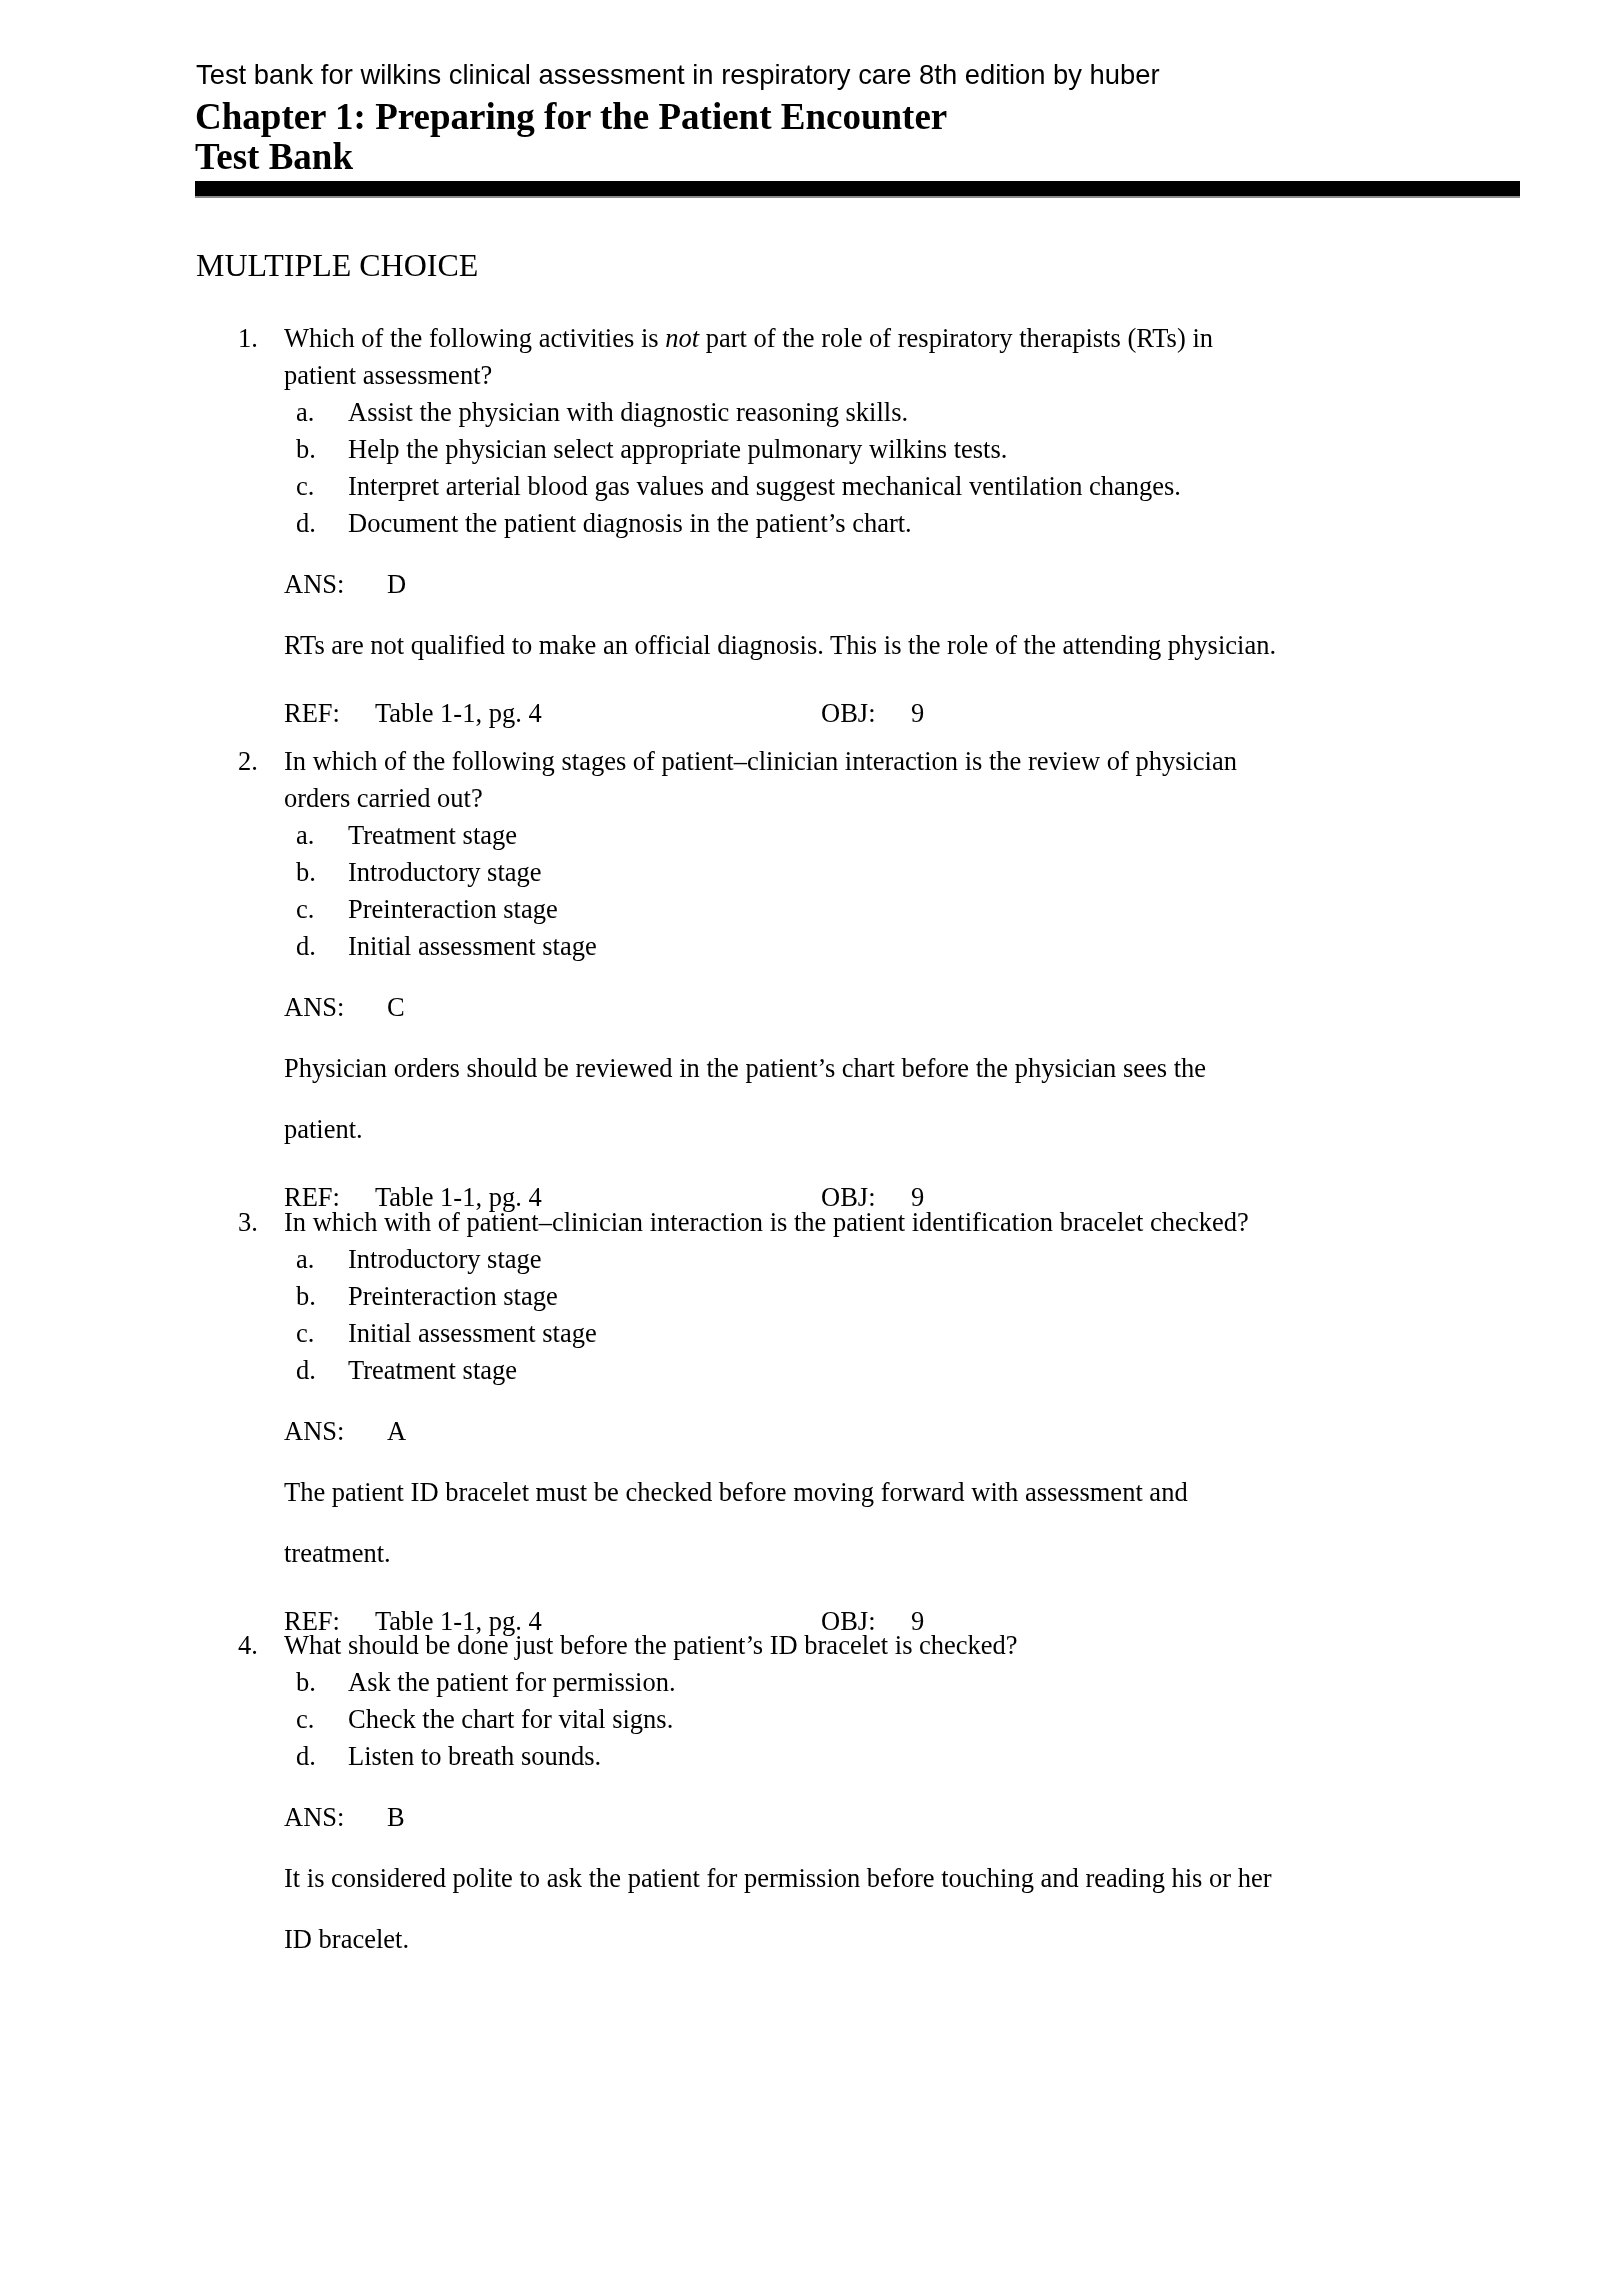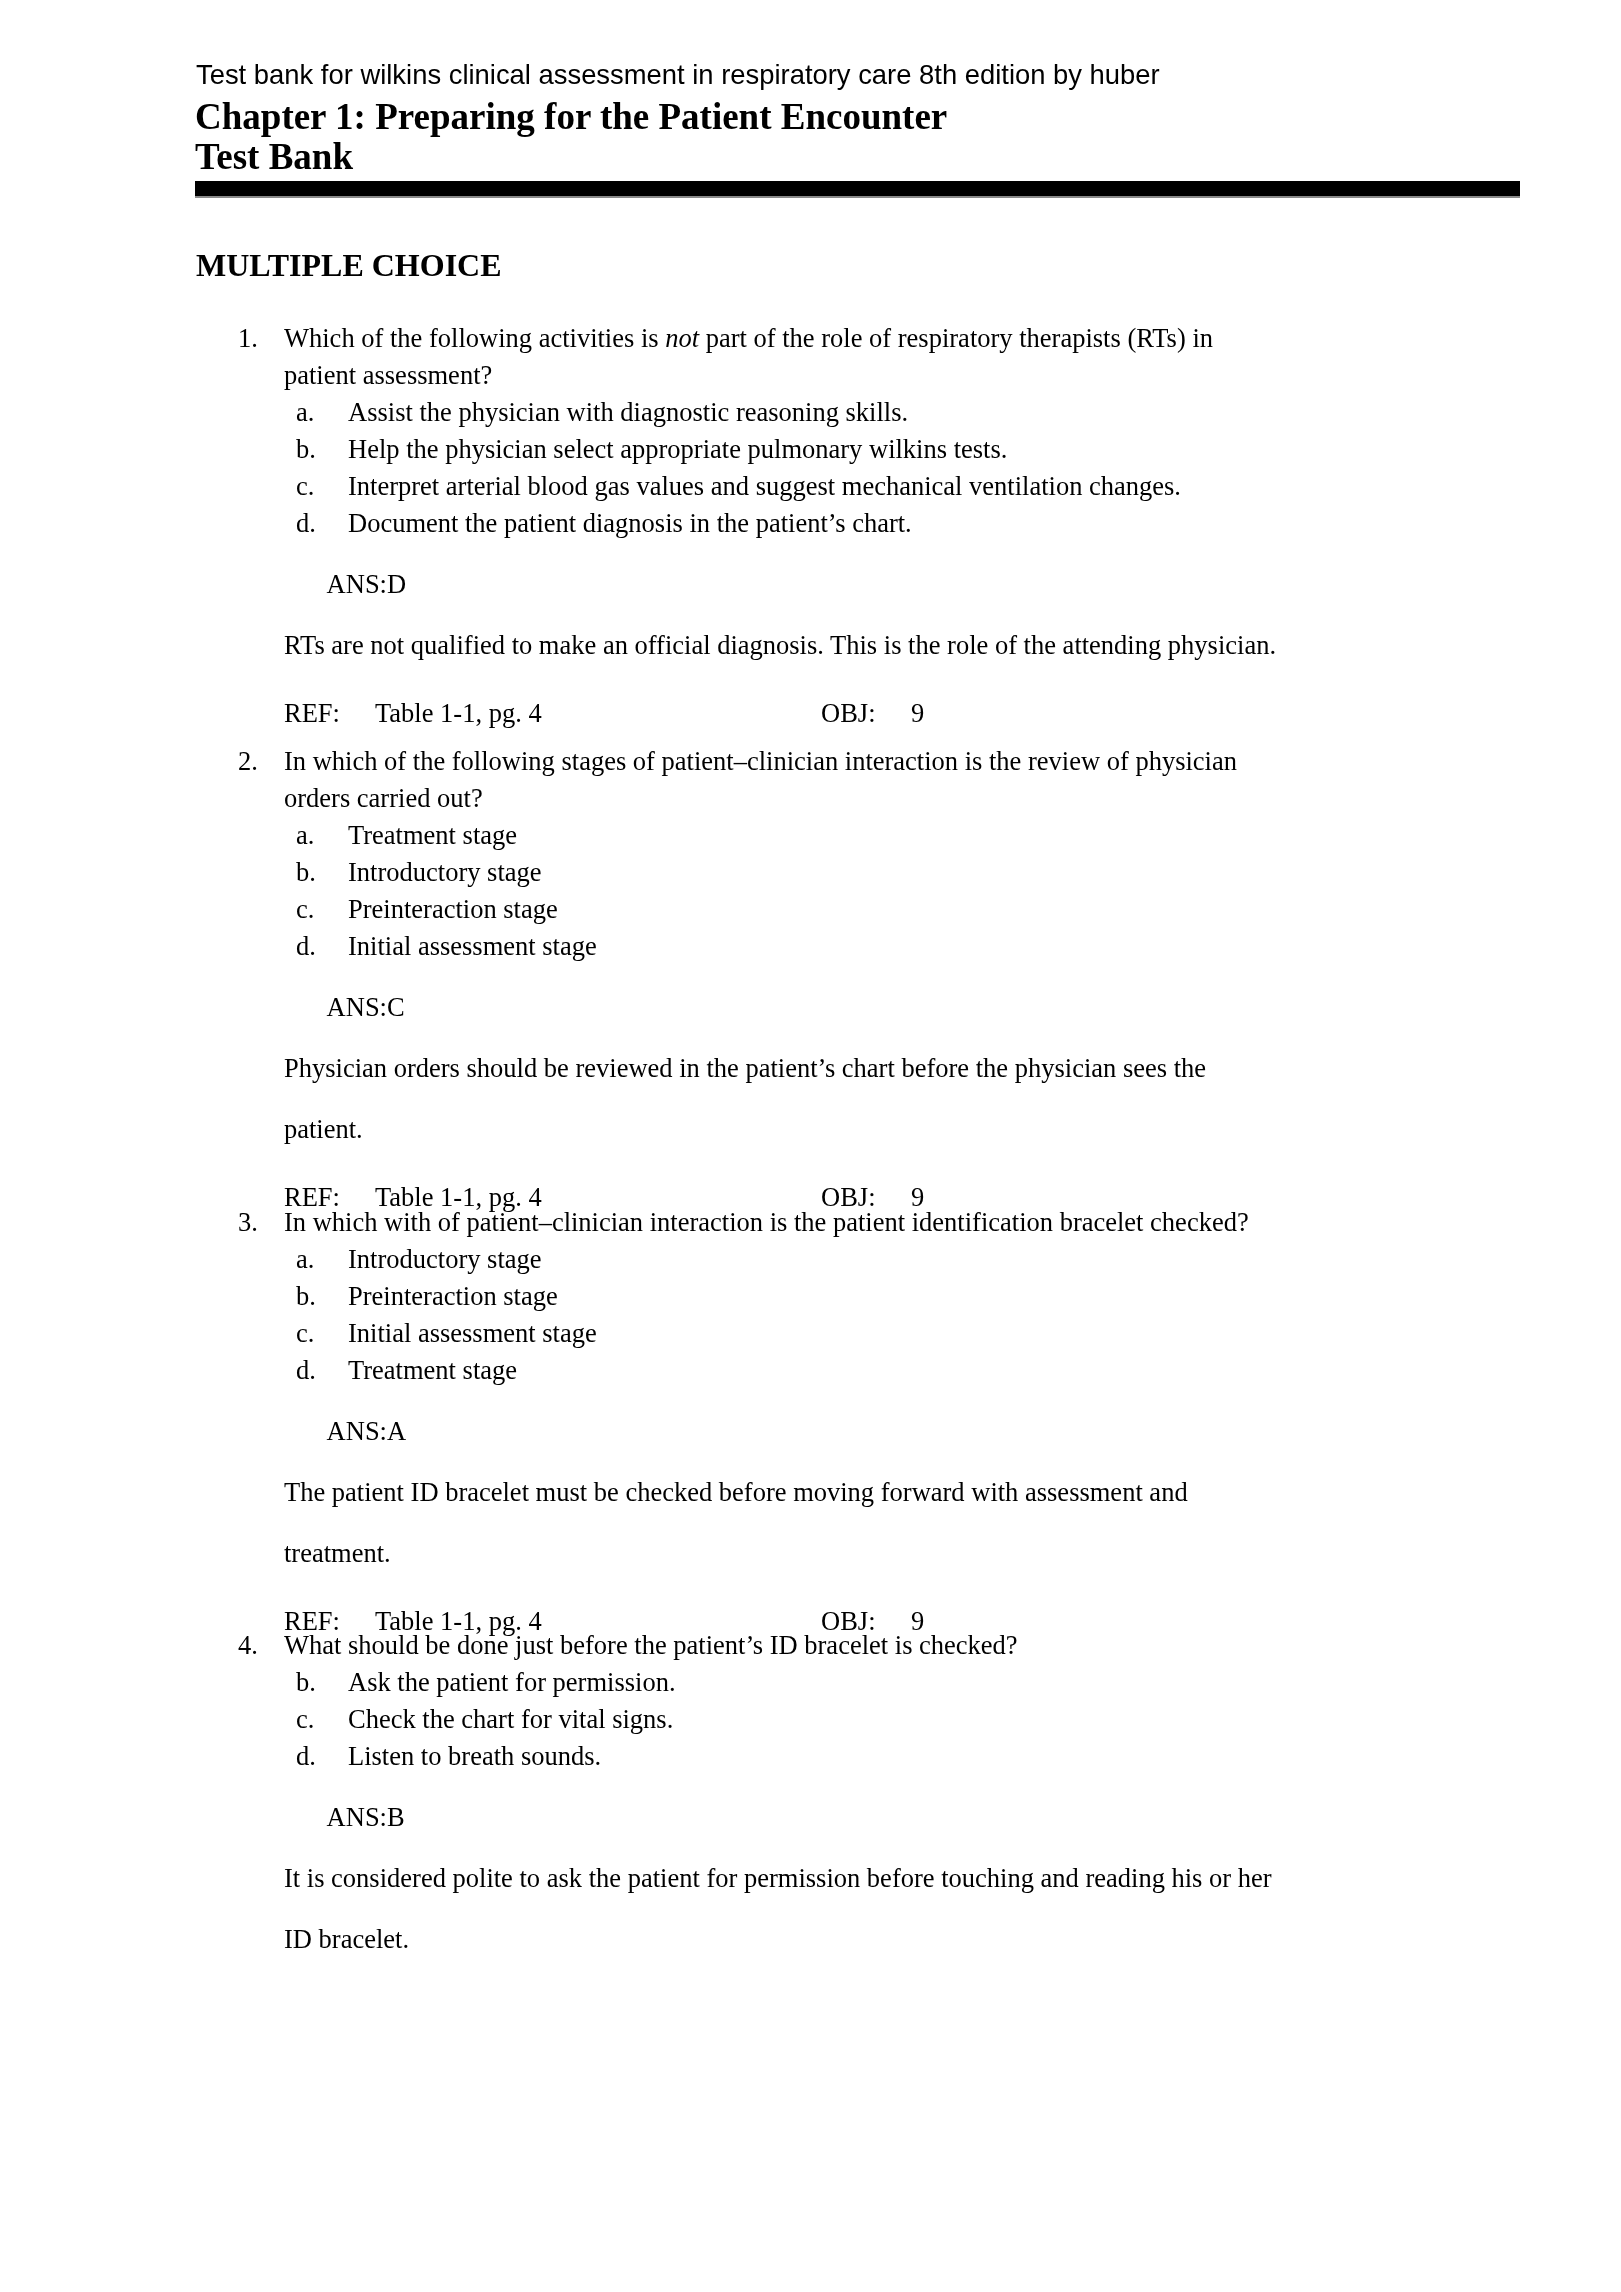--- a/index.html
+++ b/index.html
@@ -25,41 +25,41 @@
     position:absolute; left:195px; top:136px;
     font-size:37px; font-weight:bold; line-height:41px; white-space:nowrap;
   }
   .divider-bar {
     position:absolute; left:195px; top:181px;
     width:1325px; height:14.7px; background:#000;
     border-bottom:2px solid #8a8a8a;
   }
   .section-heading {
     position:absolute; left:196px; top:247px;
-    font-size:32px; font-weight:bold; line-height:37px; white-space:nowrap;
+    font-size:32px; font-weight:normal; line-height:37px; white-space:nowrap;
   }
 
   .question { position:absolute; left:0; width:1621px; }
   .q1 { top:320px; }
   .q2 { top:743px; }
   .q3 { top:1204px; }
   .q4 { top:1627px; }
 
   .stem { position:relative; padding-left:284px; }
   .qnum { position:absolute; left:238px; top:0; }
   .stem-line { white-space:nowrap; }
   .it { font-style:italic; }
   .sub { font-size:17.6px; vertical-align:-3.9px; }
 
   .option { padding-left:284px; white-space:nowrap;margin-left:12px; }
   .opt-letter { display:inline-block; width:52px; }
 
   .ans-block { margin-top:23.5px; padding-left:284px; }
   .ans-line { white-space:nowrap; }
-  .ans-label { display:inline-block; width:103px;text-align:right; }
+  .ans-label { display:inline-block; width:103px; }
   .rationale-line { white-space:nowrap;margin-top:24px; }
 
   .ref-line { margin-top:31px; padding-left:284px; position:relative; white-space:nowrap; }
   .ref-label { display:inline-block; width:91px; }
   .obj-group { position:absolute; left:821px; top:0; }
   .obj-label { display:inline-block; width:90px; }
 </style>
 </head>
 <body>
 

